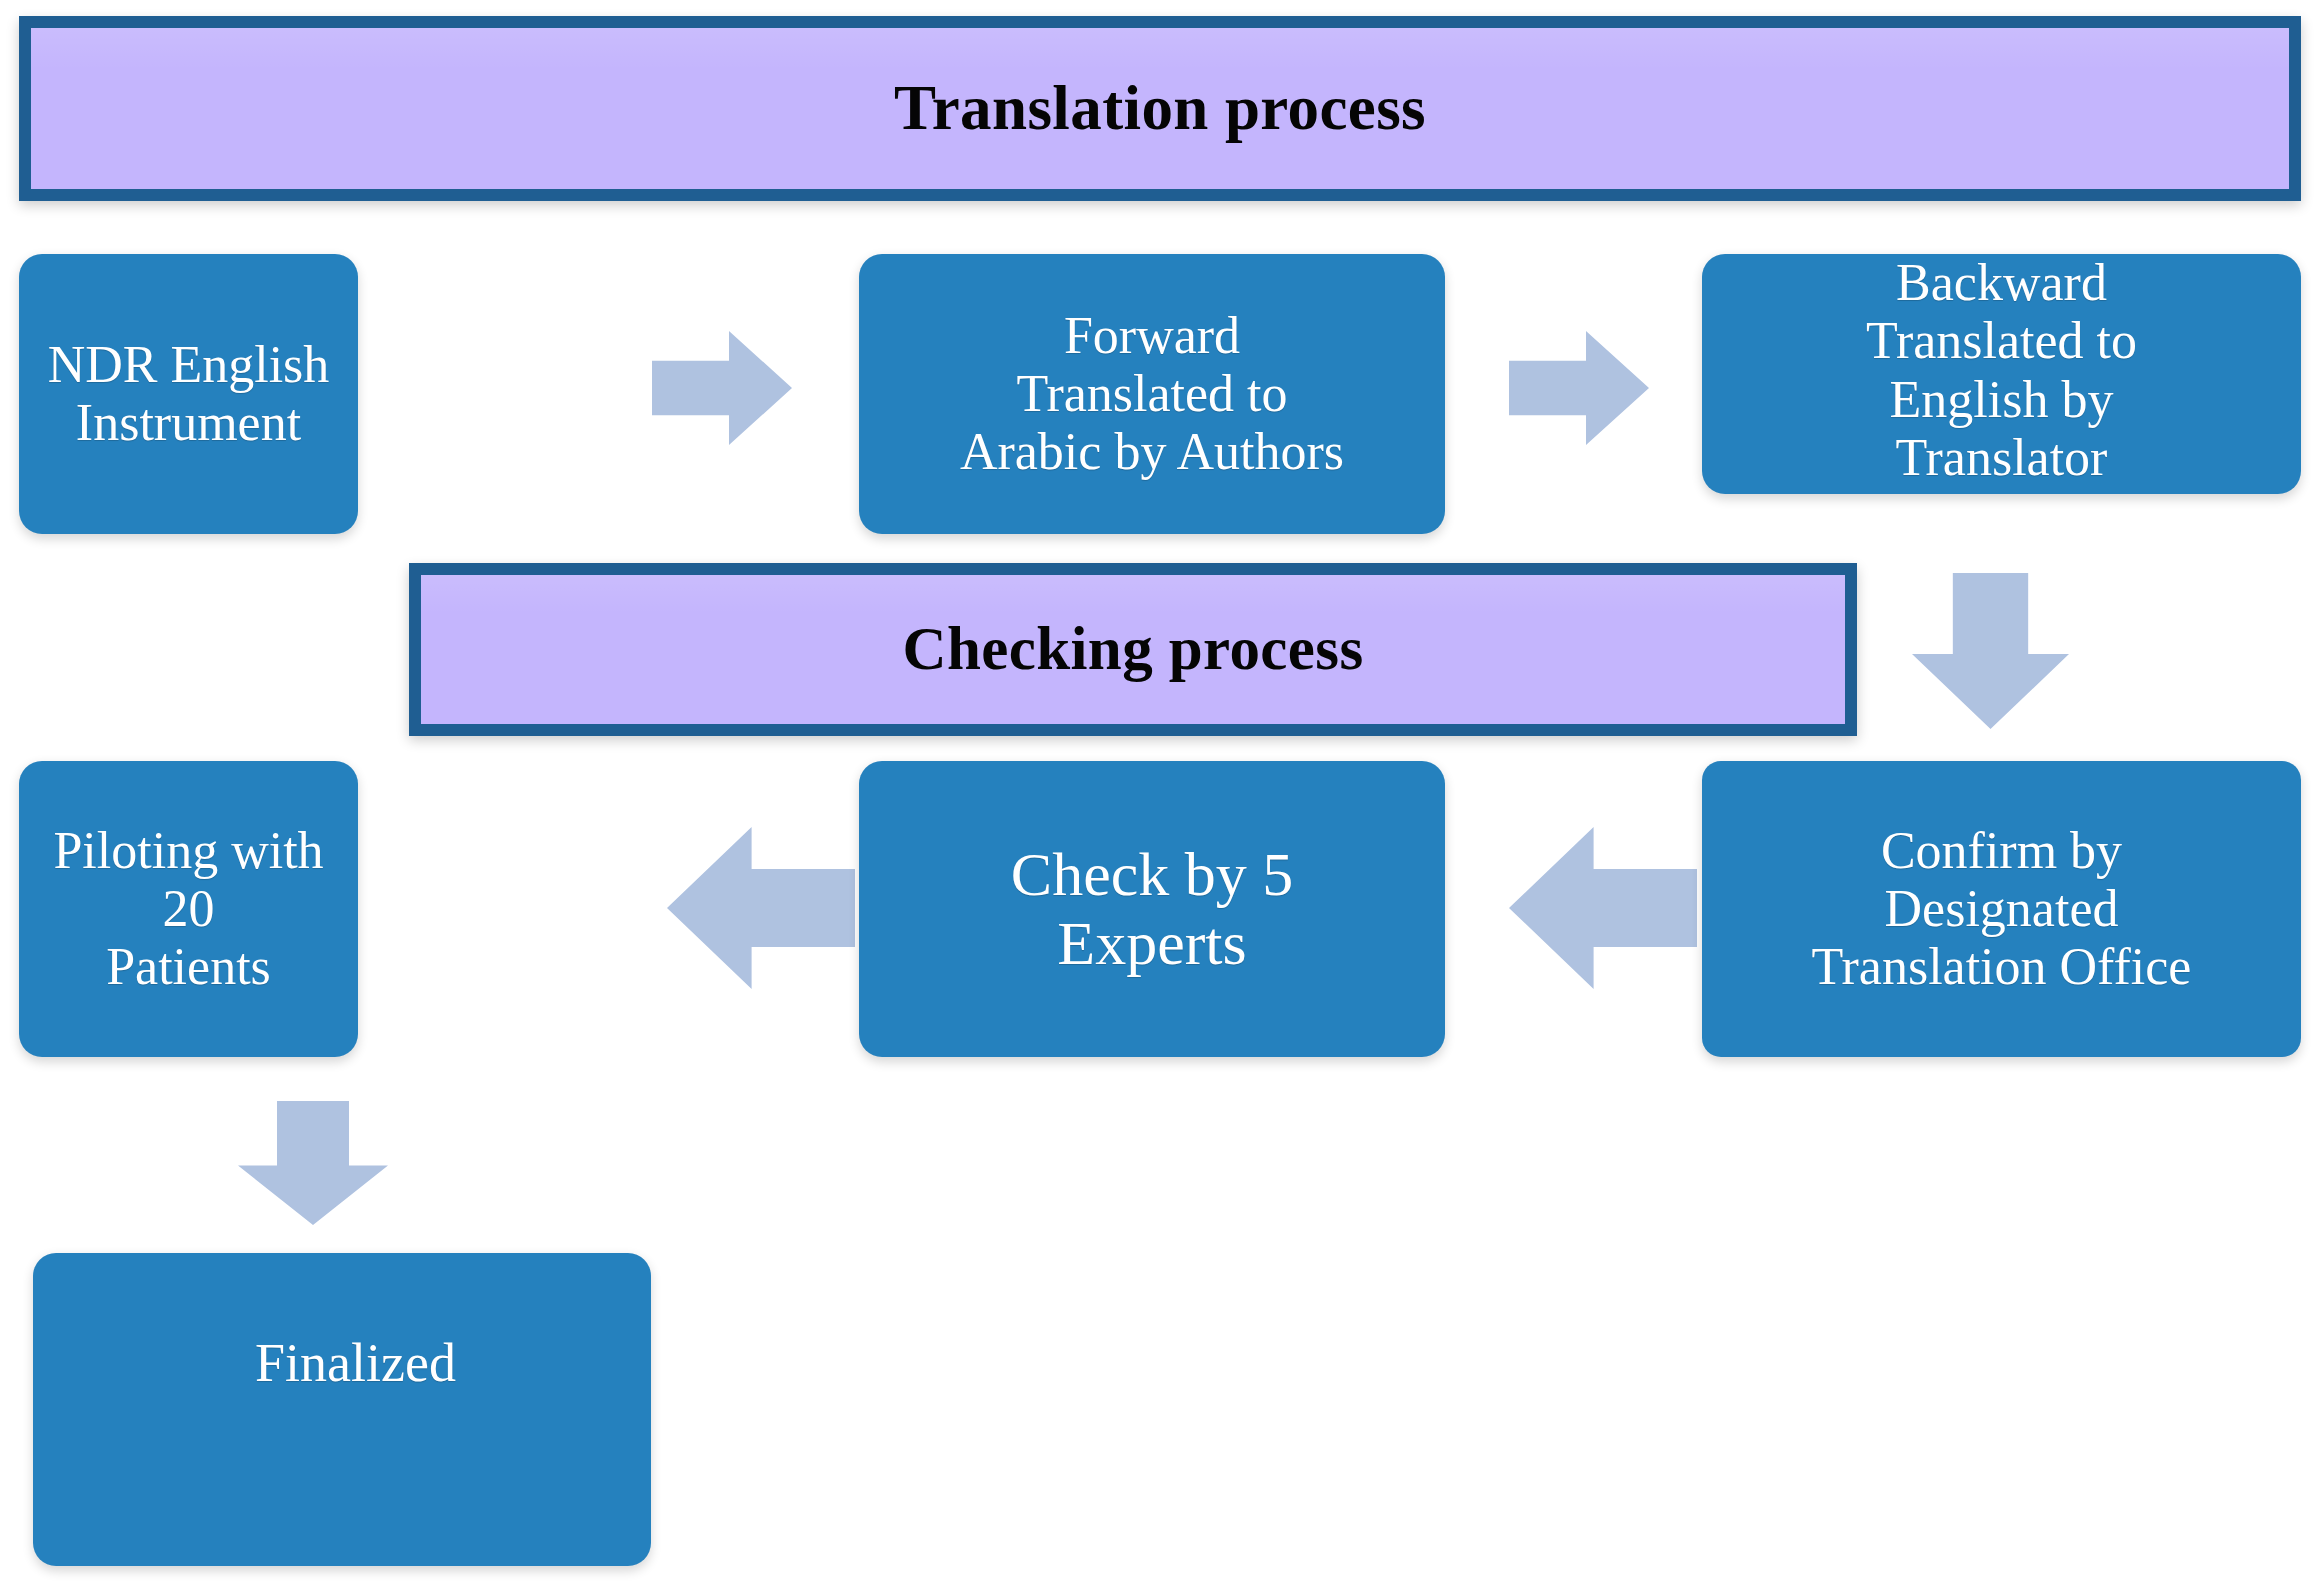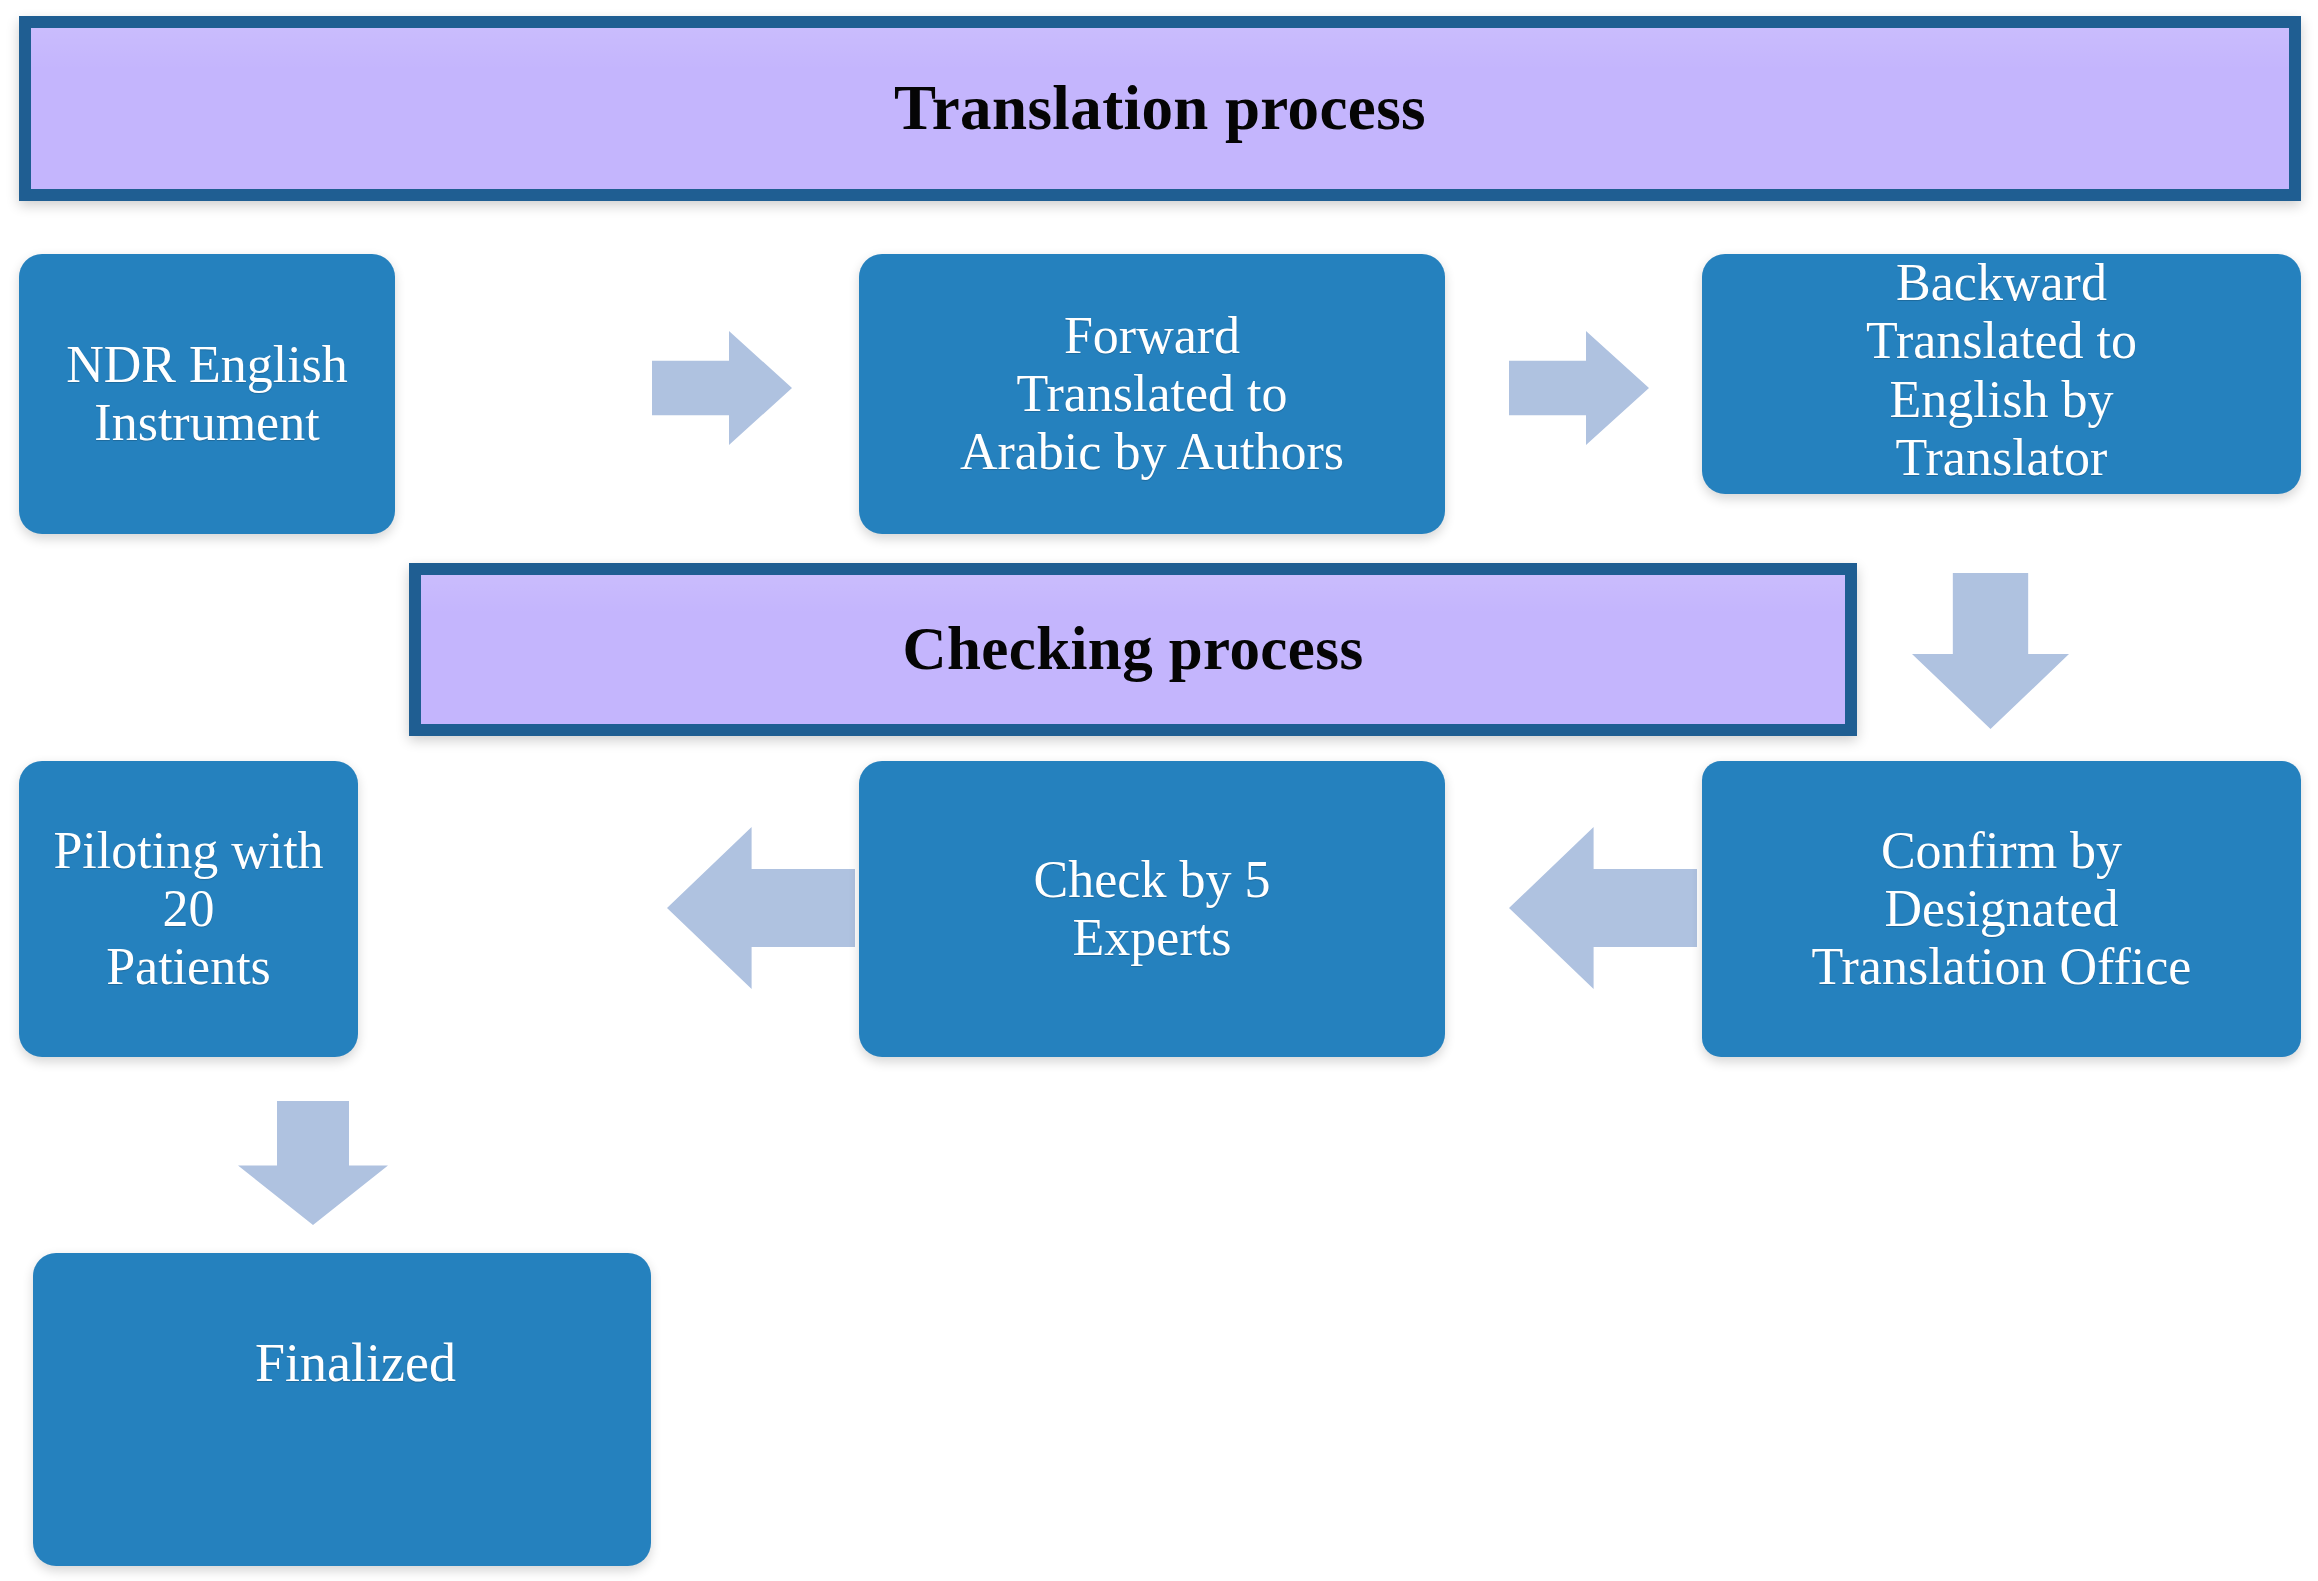--- a/index.html
+++ b/index.html
@@ -86,21 +86,21 @@
 </head>
 <body>
 
 <div id="canvas">
 
   <div class="banner" style="left:19px; top:15.7px; width:2282px; height:185px;">
     <div class="sheen"></div>
     <div class="banner-label" style="font-size:63px;">Translation process</div>
   </div>
 
-  <div class="pbox" style="left:19px; top:254px; width:376px; height:280px;">
+  <div class="pbox" style="left:19px; top:254px; width:339px; height:280px;">
     <div class="pbox-label" style="font-size:52px;">NDR English
 Instrument</div>
   </div>
 
   <div class="arrow arrow-right" style="left:652px; top:331px; width:140px; height:114px;"></div>
 
   <div class="pbox" style="left:859px; top:254px; width:586px; height:280px;">
     <div class="pbox-label" style="font-size:52px;">Forward
 Translated  to
 Arabic by Authors</div>
@@ -123,21 +123,21 @@
   <div class="arrow arrow-down" style="left:1912px; top:573px; width:157px; height:156px;"></div>
 
   <div class="pbox" style="left:19px; top:761px; width:339px; height:296px;">
     <div class="pbox-label" style="font-size:52px;text-align:center;">Piloting with 20
 Patients</div>
   </div>
 
   <div class="arrow arrow-left" style="left:667px; top:827px; width:188px; height:162px;"></div>
 
   <div class="pbox" style="left:859px; top:761px; width:586px; height:296px;">
-    <div class="pbox-label" style="font-size:52px;">Check by 5
+    <div class="pbox-label" style="font-size:62px;">Check by 5
 Experts</div>
   </div>
 
   <div class="arrow arrow-left" style="left:1509px; top:827px; width:188px; height:162px;"></div>
 
   <div class="pbox" style="left:1702px; top:761px; width:599px; height:296px;border-radius:19px;">
     <div class="pbox-label" style="font-size:52px;">Confirm by
 Designated
 Translation  Office</div>
   </div>

